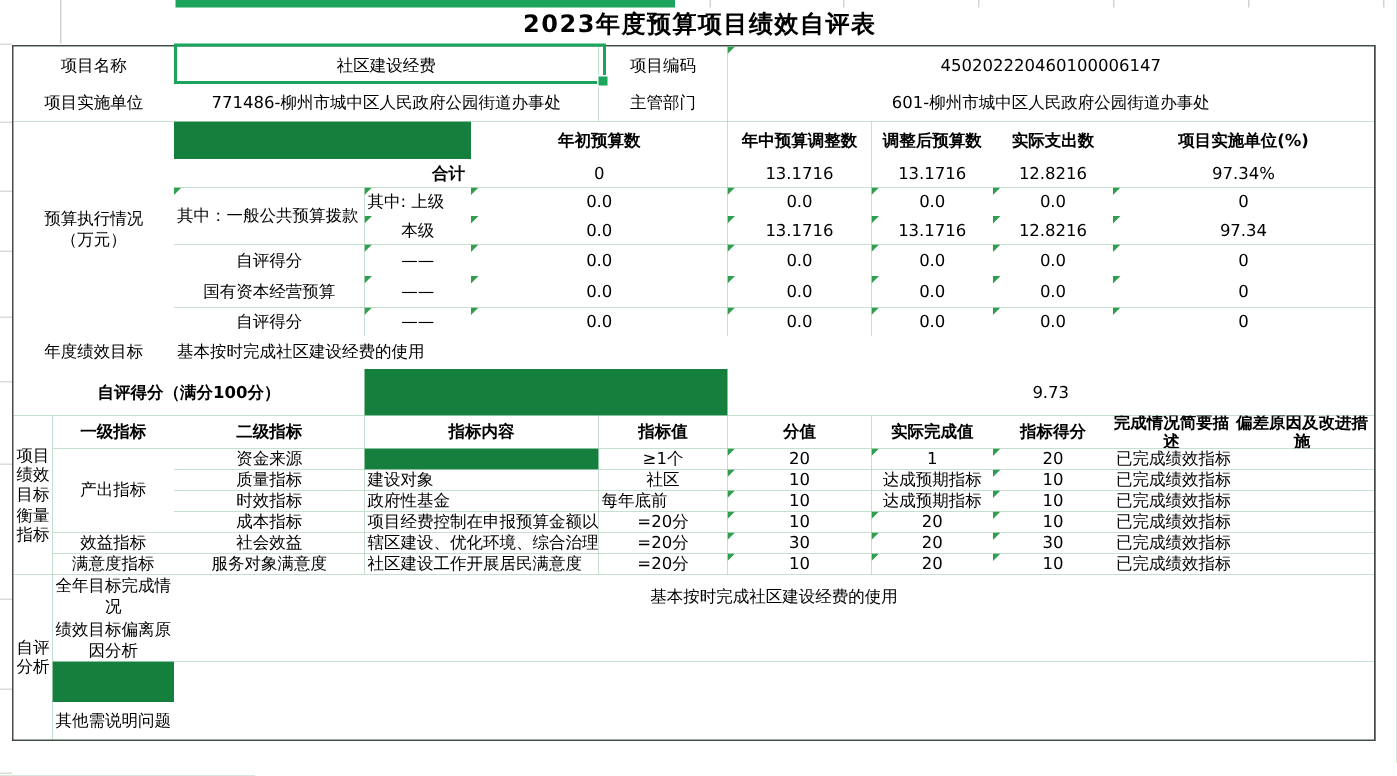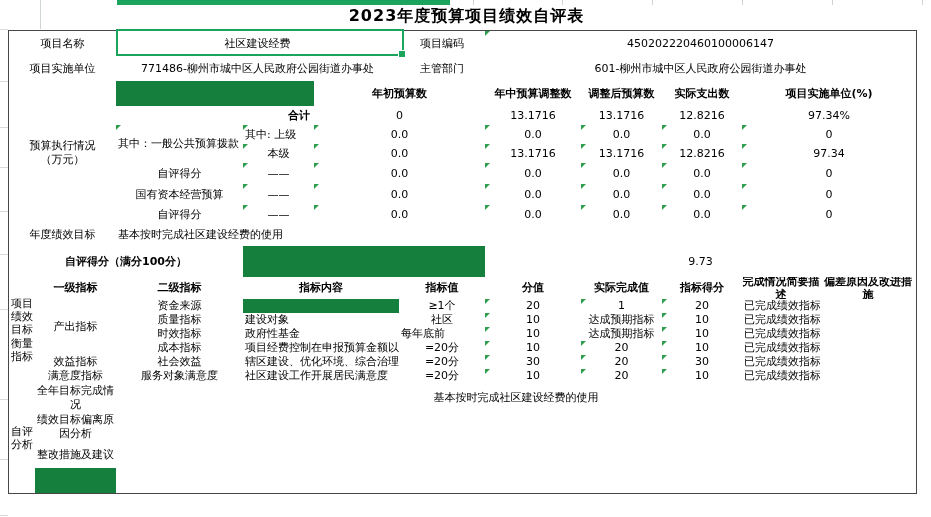--- a/index.html
+++ b/index.html
@@ -334,22 +334,22 @@
         <span>10</span>
       </div>
     <div class="c l" style="grid-area:18/10/19/11">已完成绩效指标</div>
     <div class="c" style="grid-area:18/11/19/12"></div>
 
     <div class="c wrap" style="grid-area:19/1/23/2">自评分析</div>
     <div class="c wrap" style="grid-area:19/2/20/3">全年目标完成情况</div>
     <div class="c" style="grid-area:19/3/20/12">基本按时完成社区建设经费的使用</div>
     <div class="c wrap" style="grid-area:20/2/21/3">绩效目标偏离原因分析</div>
     <div class="c l" style="grid-area:20/3/21/12"></div>
-    <div class="c wrap" style="grid-area:21/2/22/3">整改措施及建议</div>
     <div class="c l" style="grid-area:21/3/22/12"></div>
+    <div class="c wrap" style="grid-area:22/2/23/3">其他需说明问题</div>
     <div class="c l" style="grid-area:22/3/23/12"></div>
 
   </div>
 
   <div class="sel">
     <div class="handle"></div>
   </div>
 
 </div>
 

